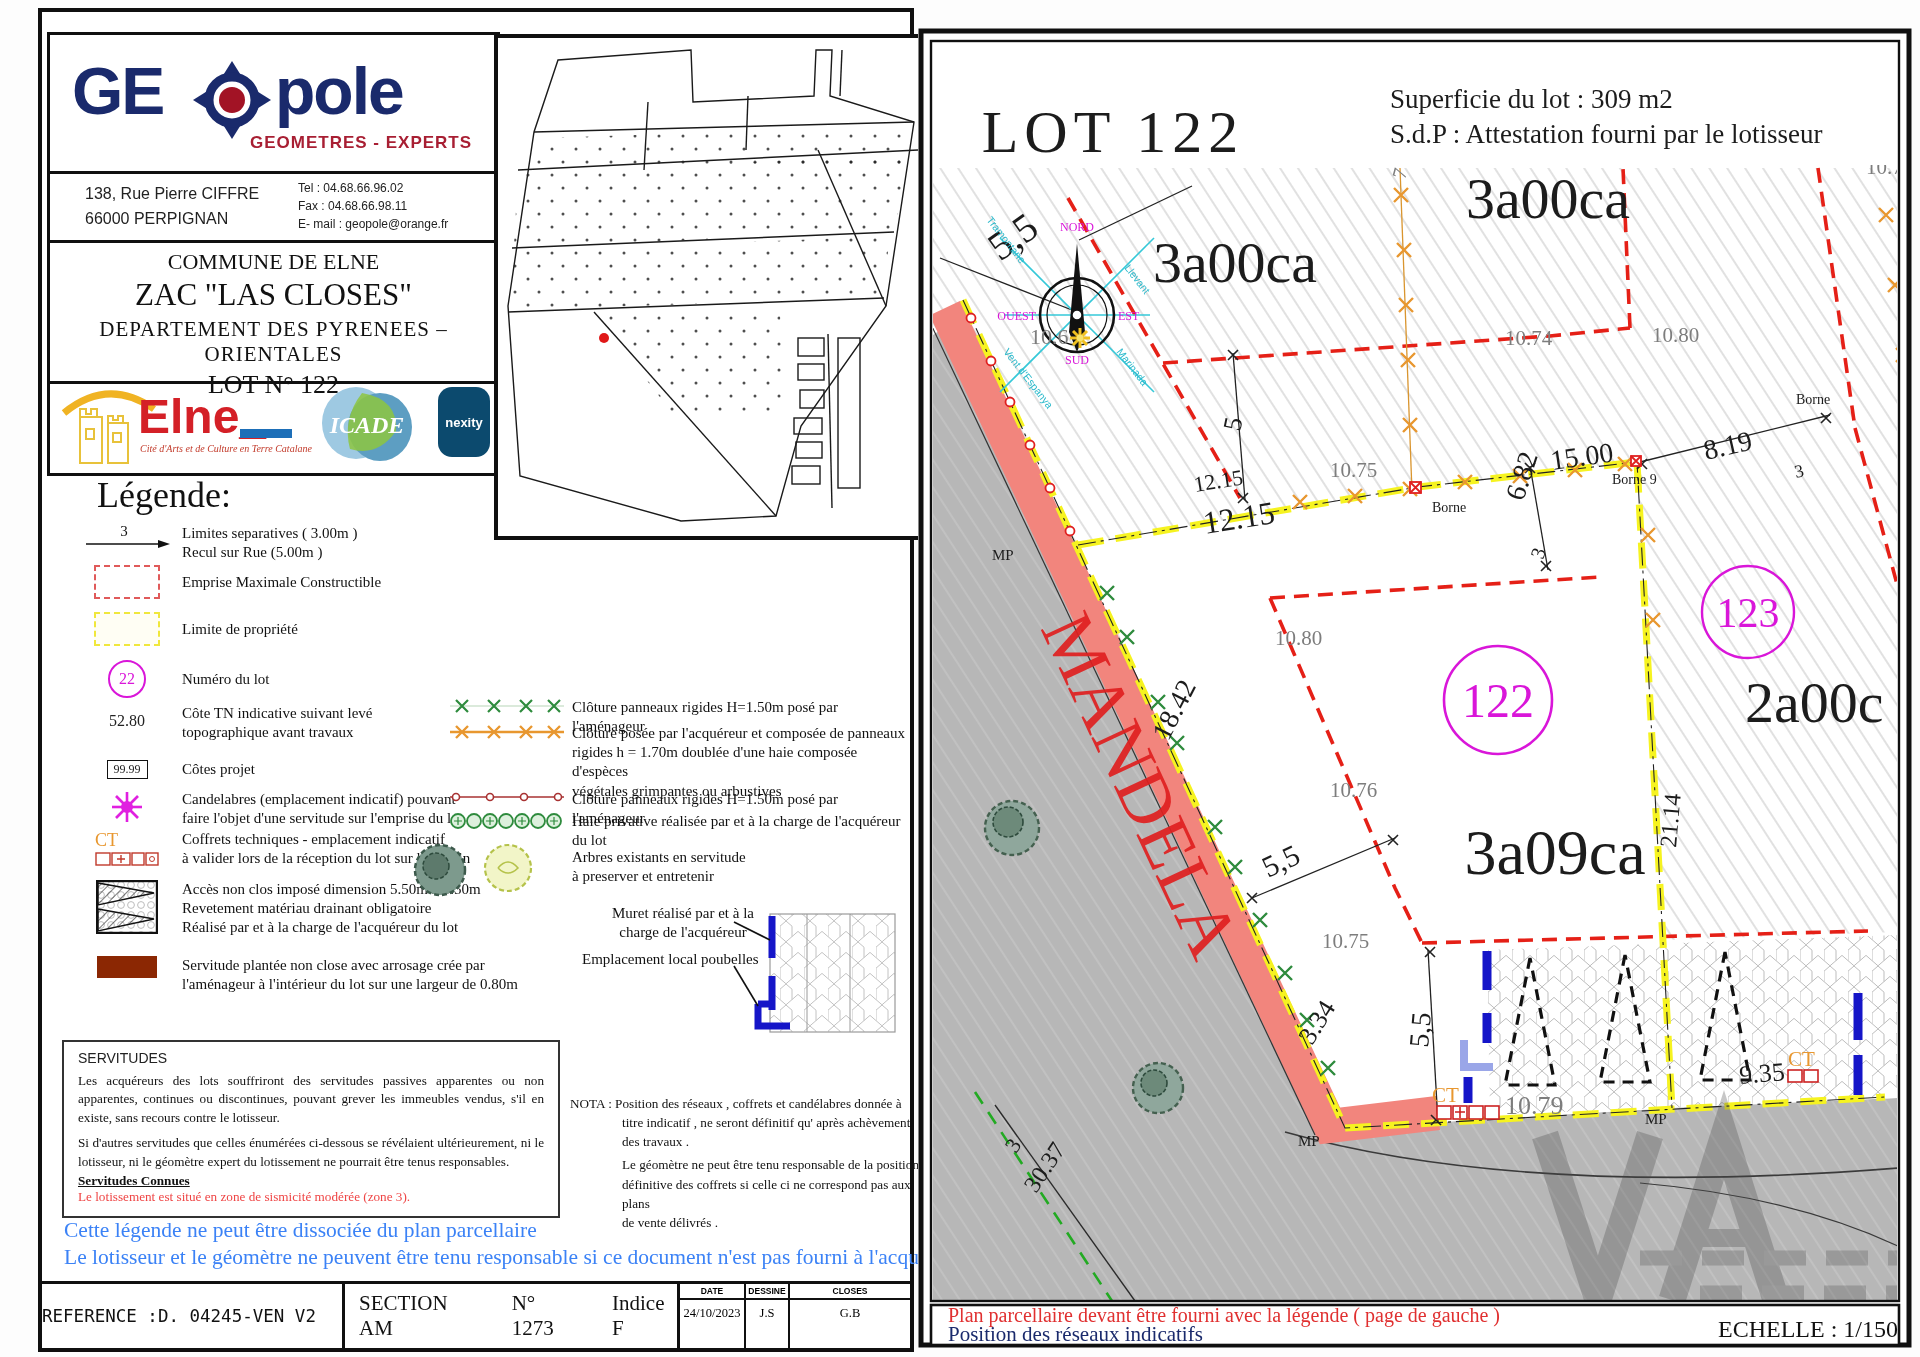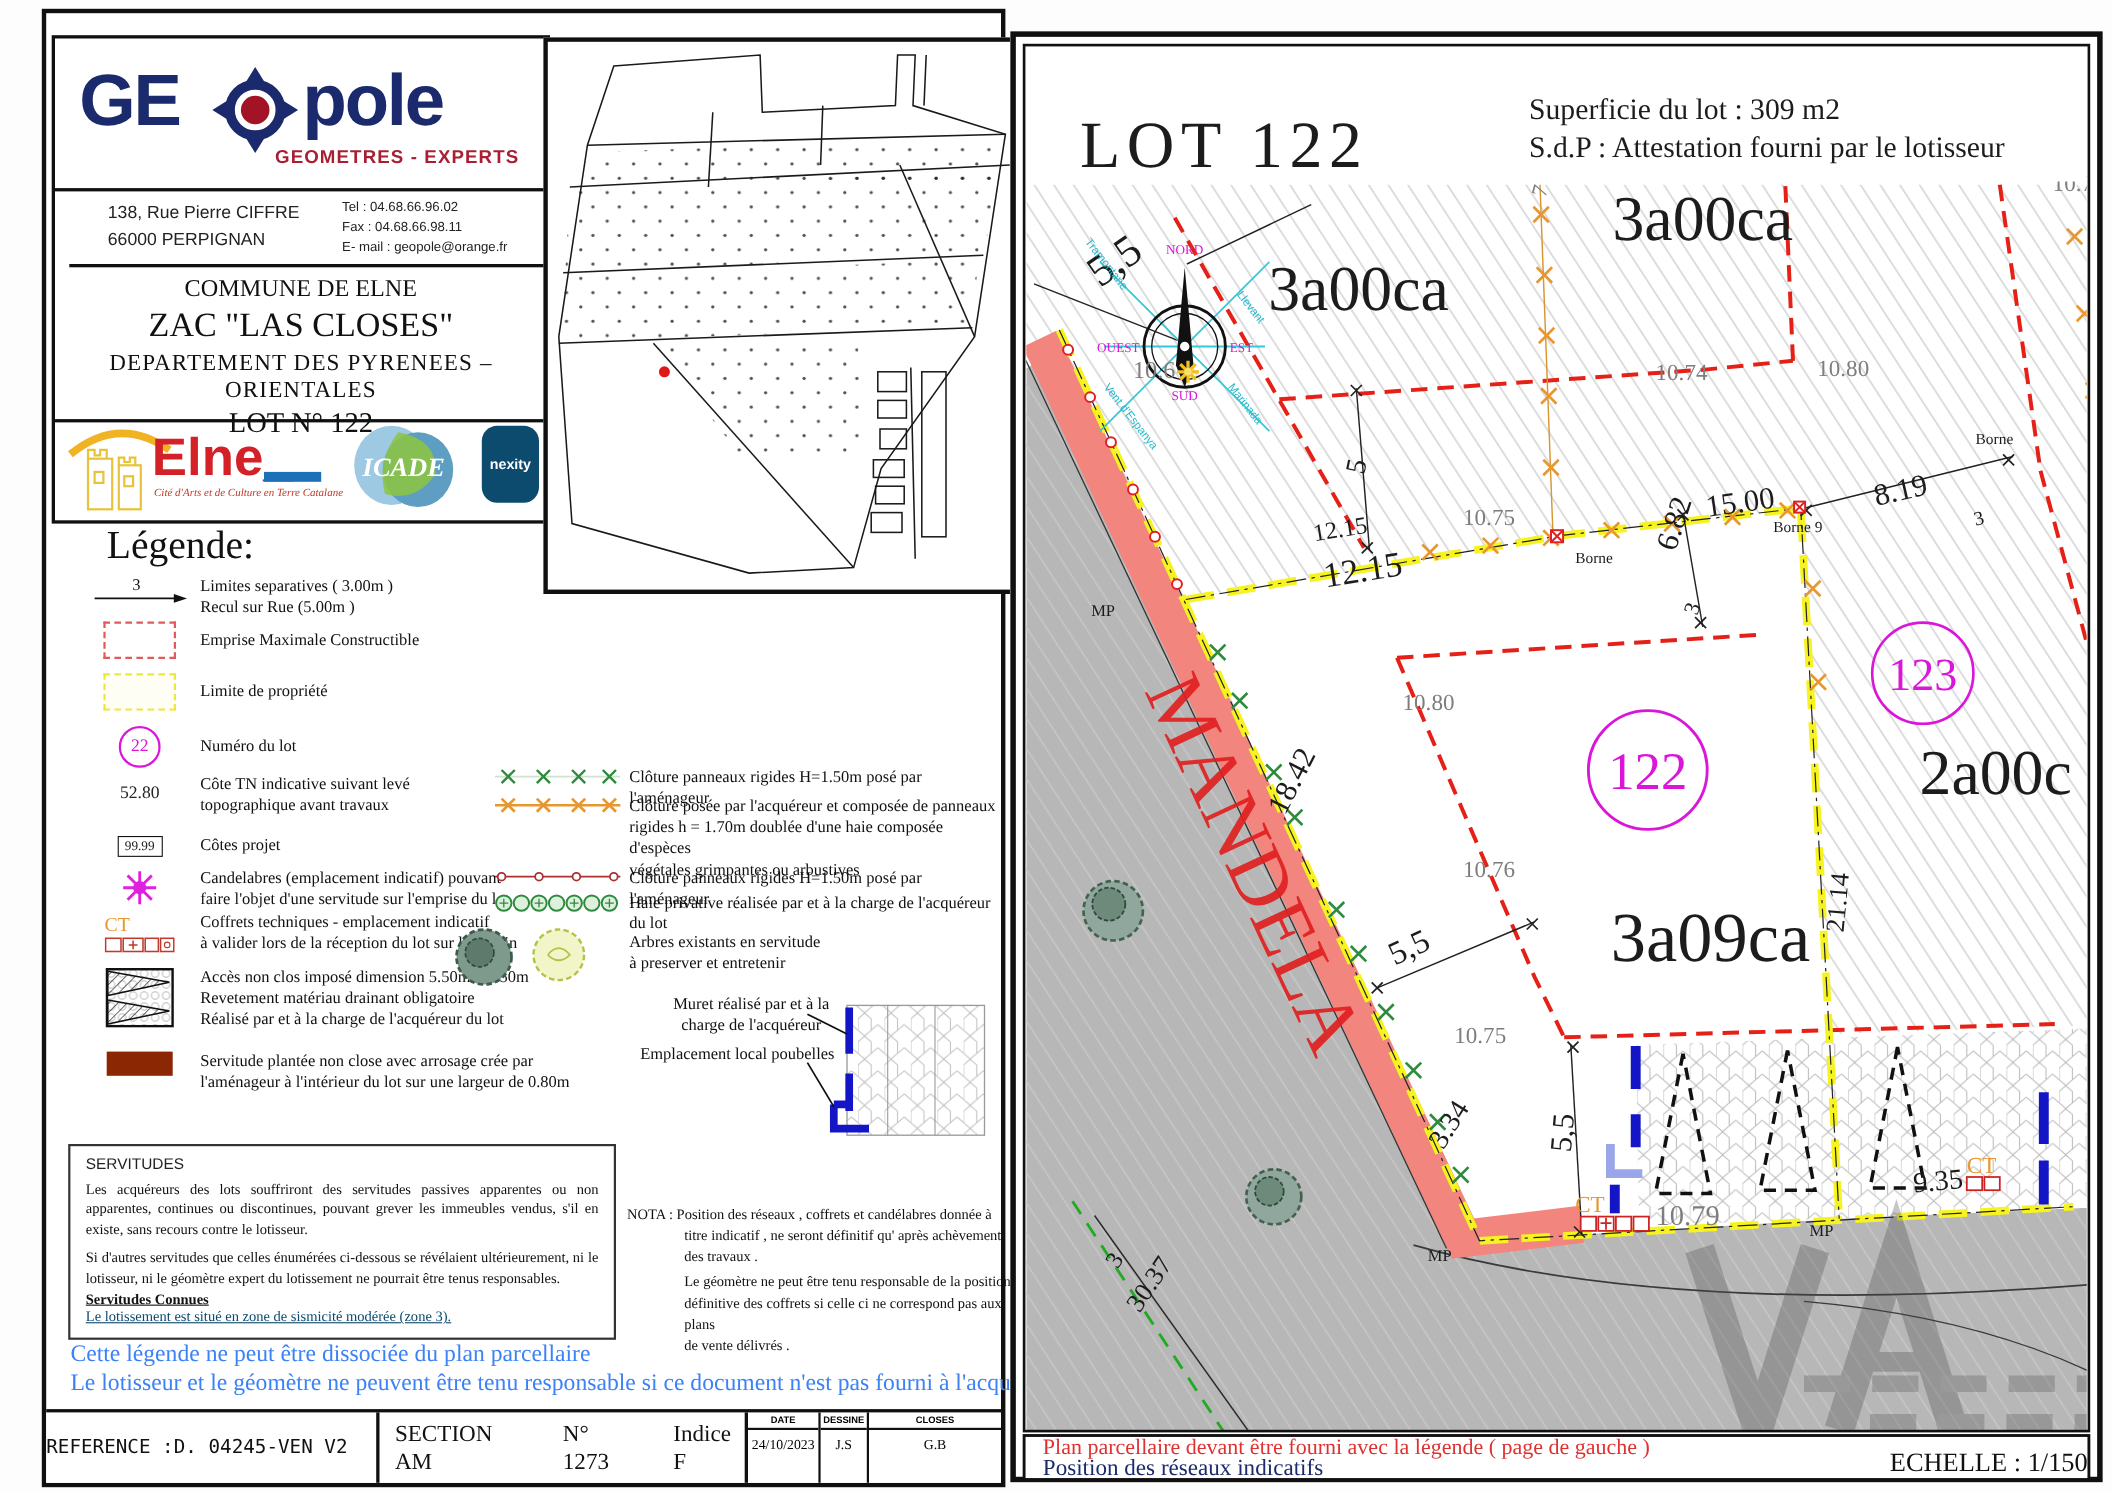--- a/index.html
+++ b/index.html
@@ -43,21 +43,21 @@
           <polygon points="39,78 49,62 29,62" fill="#1a2a6c"></polygon>
           <polygon points="0,39 16,29 16,49" fill="#1a2a6c"></polygon>
           <polygon points="78,39 62,29 62,49" fill="#1a2a6c"></polygon>
           <circle cx="39" cy="39" r="23" fill="none" stroke="#1a2a6c" stroke-width="9"></circle>
           <circle cx="39" cy="39" r="13" fill="#a21325"></circle>
         </svg>
         <div class="abs sans" style="left:225px;top:18px;font-size:66px;font-weight:900;color:#1a2a6c;letter-spacing:-2px;">pole</div>
         <div class="abs sans" style="left:200px;top:98px;font-size:17px;font-weight:bold;color:#a81f33;letter-spacing:1px;">GEOMETRES - EXPERTS</div>
       </div>
 
-      <div class="abs" style="left:0;top:139px;width:100%;height:66px;border-bottom:3px solid #101010;margin-left:13px;">
+      <div class="abs" style="left:0;top:139px;width:100%;height:66px;border-bottom:3px solid #101010;">
         <div class="abs sans" style="left:35px;top:8px;font-size:16px;color:#222;line-height:1.55;">
           <div>138, Rue Pierre CIFFRE</div>
           <div>66000  PERPIGNAN</div>
         </div>
         <div class="abs sans" style="left:248px;top:5px;font-size:12px;color:#222;line-height:1.5;">
           <div>Tel : 04.68.66.96.02</div>
           <div>Fax : 04.68.66.98.11</div>
           <div>E- mail : geopole@orange.fr</div>
         </div>
       </div>
@@ -366,21 +366,21 @@
       <path d="M26 104 H40 M26 104 V126 H58" stroke="#1515c8" stroke-width="7" fill="none"></path>
       <line x1="2" y1="22" x2="38" y2="40" stroke="#111" stroke-width="1.6"></line>
       <line x1="2" y1="66" x2="26" y2="106" stroke="#111" stroke-width="1.6"></line>
     </svg>
 
     <div class="abs" style="left:20px;top:1028px;width:498px;height:178px;border:2px solid #333;padding:8px 14px;box-sizing:border-box;">
       <div class="sans" style="font-size:14px;color:#222;margin-bottom:6px;">SERVITUDES</div>
       <div style="font-size:13.2px;color:#111;text-align:justify;line-height:1.4;">Les acquéreurs des lots souffriront des servitudes passives apparentes ou non apparentes, continues ou discontinues, pouvant grever les immeubles vendus, s'il en existe, sans recours contre le lotisseur.</div>
       <div style="font-size:13.2px;color:#111;text-align:justify;line-height:1.4;margin-top:7px;">Si d'autres servitudes que celles énumérées ci-dessous se révélaient ultérieurement, ni le lotisseur, ni le géomètre expert du lotissement ne pourrait être tenus responsables.</div>
       <div style="font-size:13.2px;color:#111;font-weight:bold;text-decoration:underline;margin-top:2px;">Servitudes Connues</div>
-      <div style="font-size:13.2px;color:#0c4a6e;text-decoration:underline;">Le lotissement est situé en zone de sismicité modérée (zone 3).</div>
+      <div style="font-size:13.2px;color:#ef4444;">Le lotissement est situé en zone de sismicité modérée (zone 3).</div>
     </div>
 
     <div class="abs" style="left:528px;top:1082px;width:350px;font-size:13.2px;color:#111;line-height:1.45;">
       <div>NOTA : Position des réseaux , coffrets et candélabres donnée à</div>
       <div style="margin-left:52px;">titre indicatif , ne seront définitif qu' après achèvement</div>
       <div style="margin-left:52px;">des travaux .</div>
       <div style="margin-left:52px;margin-top:4px;">Le géomètre ne peut être tenu responsable de la position</div>
       <div style="margin-left:52px;">définitive des coffrets si celle ci ne correspond pas aux plans</div>
       <div style="margin-left:52px;">de vente délivrés .</div>
     </div>

